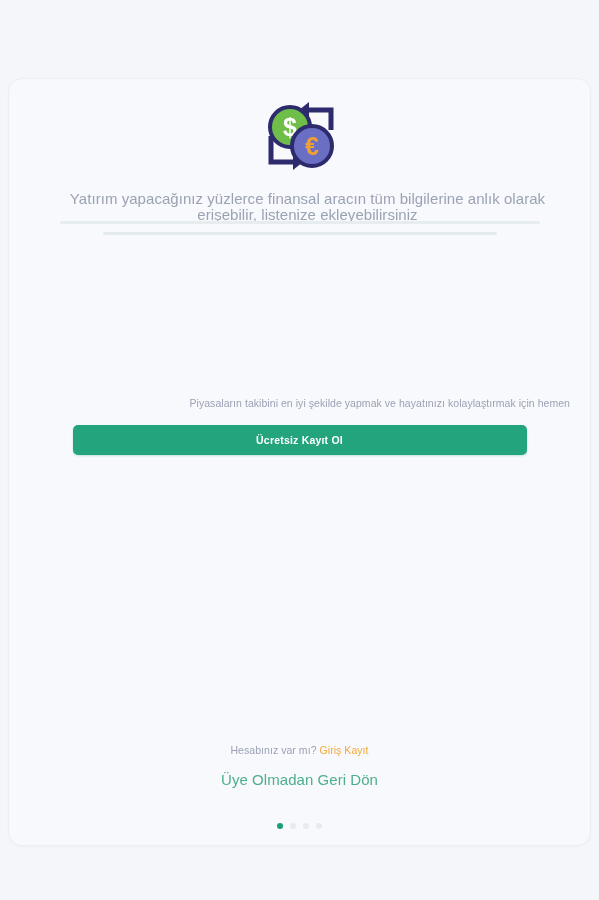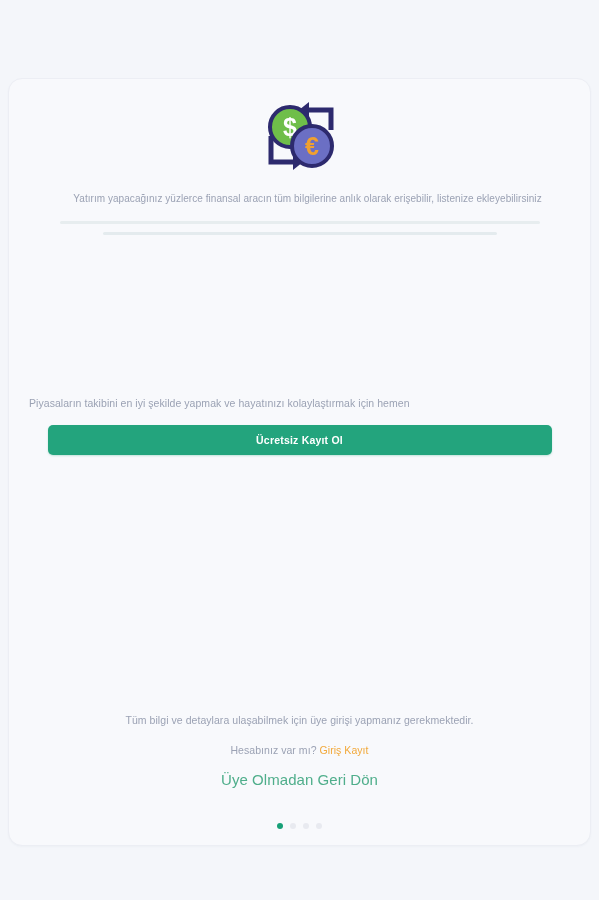--- a/index.html
+++ b/index.html
@@ -42,21 +42,21 @@
   }
   .hero-illustration svg { display: block; }
 
   
   .intro-text {
     position: absolute;
     left: 16px;
     right: 0;
     top: 112px;
     text-align: center;
-    font-size: 10px;
+    font-size: 15px;
     line-height: 16px;
     color: #9ba2b4;
     letter-spacing: 0.05px;
     padding: 0 26px;
   }
 
   
   .divider-group {
     position: absolute;
     left: 0;
@@ -73,30 +73,30 @@
   .divider-line.short { width: 394px; margin-top: 8px; background: #e4ebee; }
 
   
   .cta-block {
     position: absolute;
     left: 0;
     right: 0;
     top: 316px;
   }
   .cta-caption {
-    text-align: left;
+    text-align: right;
     font-size: 10.5px;
     line-height: 16px;
     color: #9ba2b4;
     letter-spacing: 0.05px;
     padding: 0 20px;
   }
   .register-button {
     display: block;
-    width: 504px;
+    width: 454px;
     height: 30px;
     margin: 14px auto 0;
     background: #23a47d;
     border: none;
     border-radius: 5px;
     color: #ffffff;
     font-family: "Liberation Sans", sans-serif;
     font-size: 10.5px;
     font-weight: bold;
     letter-spacing: 0.2px;
@@ -189,21 +189,20 @@
       <div class="divider-line wide"></div>
       <div class="divider-line short"></div>
     </div>
 
     <div class="cta-block">
       <div class="cta-caption">Piyasaların takibini en iyi şekilde yapmak ve hayatınızı kolaylaştırmak için hemen</div>
       <button class="register-button">Ücretsiz Kayıt Ol</button>
     </div>
 
     <div class="auth-block">
-      <div class="auth-note">Tüm bilgi ve detaylara ulaşabilmek için üye girişi yapmanız gerekmektedir.</div>
       <div class="auth-login-row">
         <span>Hesabınız var mı?</span><span class="auth-login-link">Giriş Kayıt</span>
       </div>
       <div>
         <span class="auth-back-link">Üye Olmadan Geri Dön</span>
       </div>
     </div>
 
     <div class="pagination-dots">
       <span class="dot active"></span>

